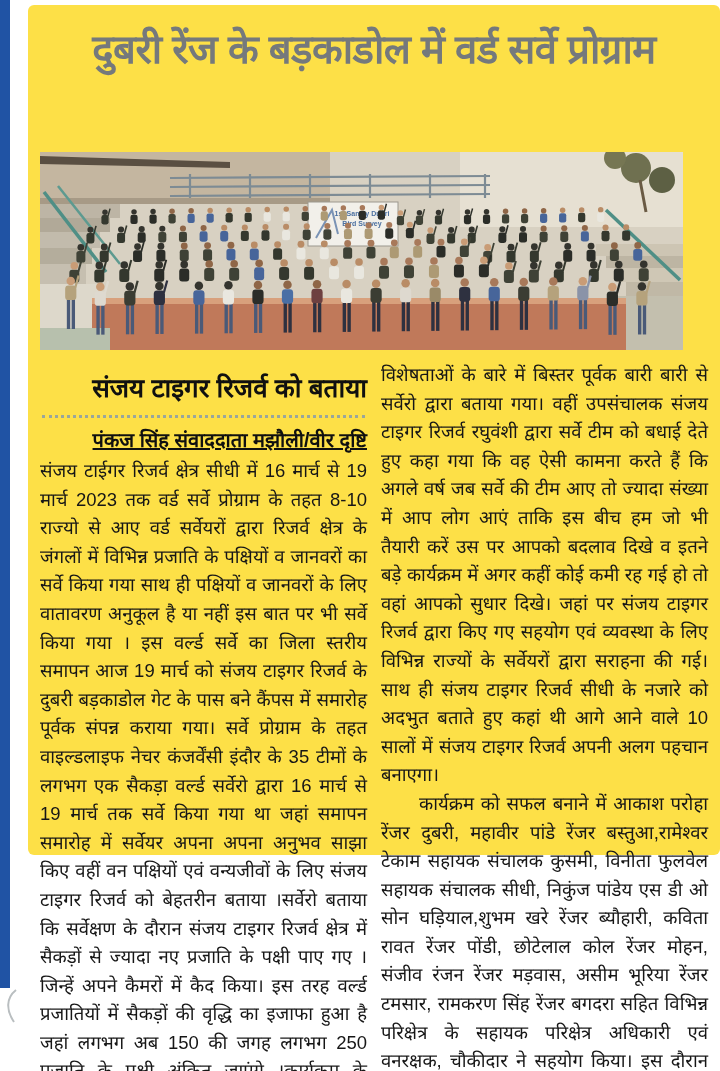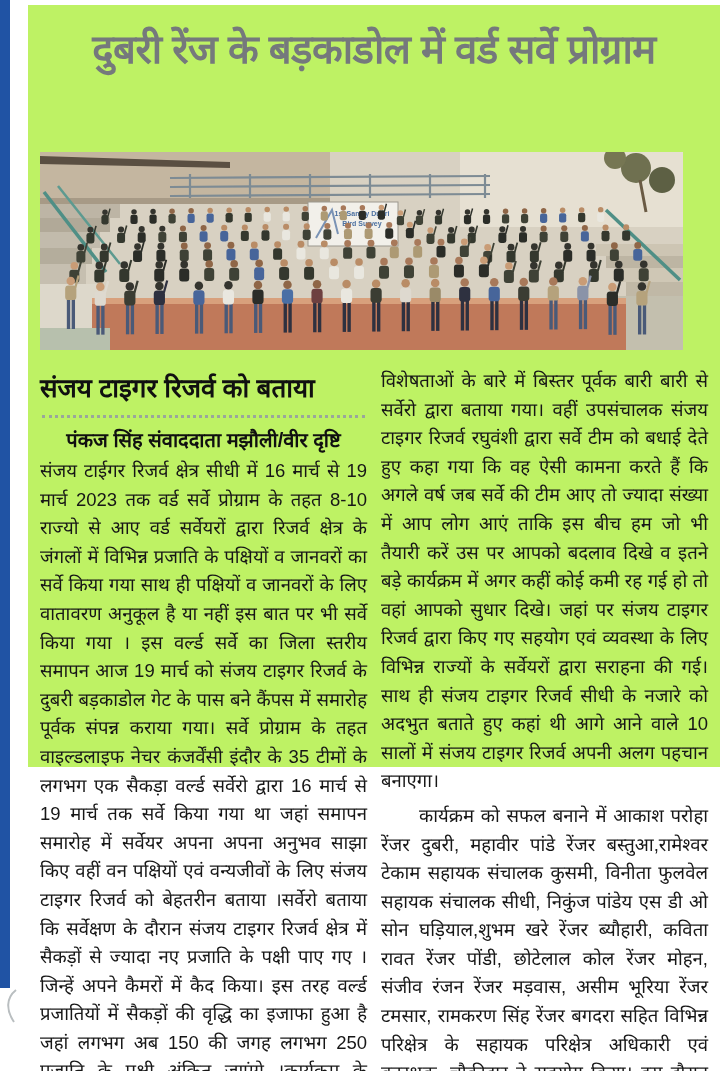--- a/index.html
+++ b/index.html
@@ -1,34 +1,34 @@
 <!DOCTYPE html>
 <html><head>
 <meta charset="utf-8">
 <style>
   html,body{margin:0;padding:0;}
   body{width:720px;height:1071px;background:#ffffff;position:relative;overflow:hidden;
        font-family:"Liberation Sans","DejaVu Sans",sans-serif;}
   .scan-bar{position:absolute;left:0;top:0;width:10px;height:988px;background:#2053a4;border-right:2px solid #ffffff;}
   .scan-mark{position:absolute;left:2px;top:988px;}
-  .page{position:absolute;left:28px;top:5px;width:692px;height:762px;background:#bef264;}
+  .page{position:absolute;left:28px;top:5px;width:692px;height:850px;background:#fde047;border-radius:6px;}
   .headline{margin:16px 8px 6px 8px;text-align:center;color:#75797c;font-weight:700;
             font-size:40px;line-height:56px;letter-spacing:-0.5px;}
   .headline div{white-space:nowrap;overflow:hidden;}
   .photo{position:absolute;left:12px;top:147px;width:643px;height:198px;overflow:hidden;background:#d8d1c2;}
   .photo svg{display:block;}
   .banner-text{fill:#4a6fa0;font-size:7px;font-weight:bold;}
   .columns{position:absolute;left:12px;top:356px;width:668px;display:flex;gap:14px;}
   .col{width:327px;color:#1a1a1a;}
-  .subhead{font-size:26px;line-height:39px;font-weight:700;color:#101010;text-align:left;margin:8px 0 0 0;}
+  .subhead{font-size:26px;line-height:39px;font-weight:700;color:#101010;text-align:right;margin:8px 0 0 0;}
   .dotted-rule{border-bottom:3px dotted #9aa69b;margin:6px 2px 8px 2px;height:1px;}
-  .byline{font-size:20px;font-weight:700;color:#101010;text-align:center;margin:2px 0 4px 0;}
+  .byline{font-size:20px;font-weight:700;color:#101010;text-align:right;margin:2px 0 4px 0;text-decoration:underline;}
   .bodytext{font-size:18.5px;line-height:28.6px;text-align:justify;color:#161616;}
   .bodytext.indent{text-indent:38px;}
-  .rightcol .bodytext{margin-top:6px;}
+  .rightcol .bodytext{}
 </style>
 </head>
 <body>
 
 <div class="scan-bar"></div>
 <svg class="scan-mark" width="20" height="40" viewBox="0 0 20 40">
   <path d="M14 2 C4 10, 4 22, 12 34" stroke="#b9bec0" stroke-width="2" fill="none"></path>
 </svg>
 
 <div class="page">

